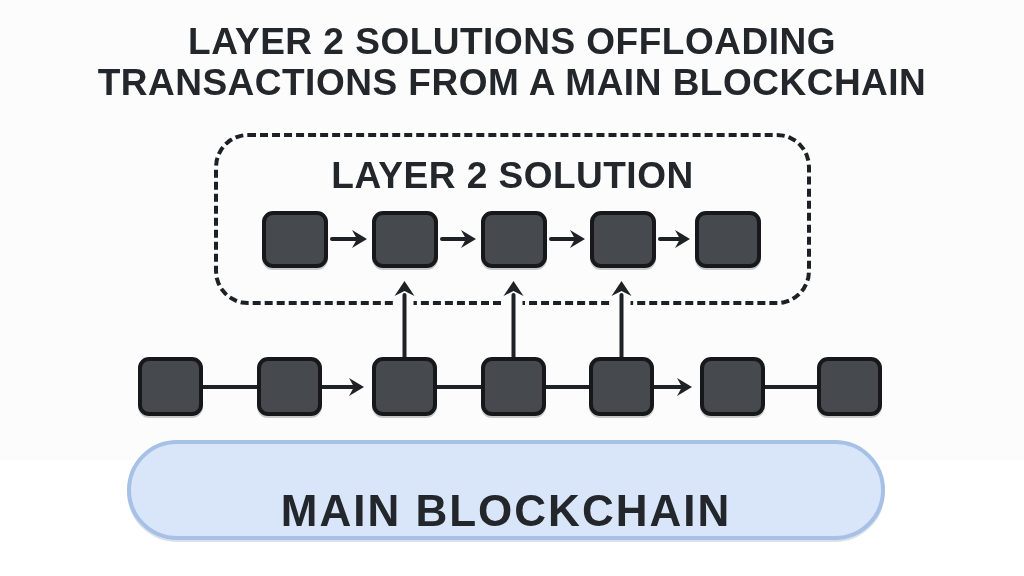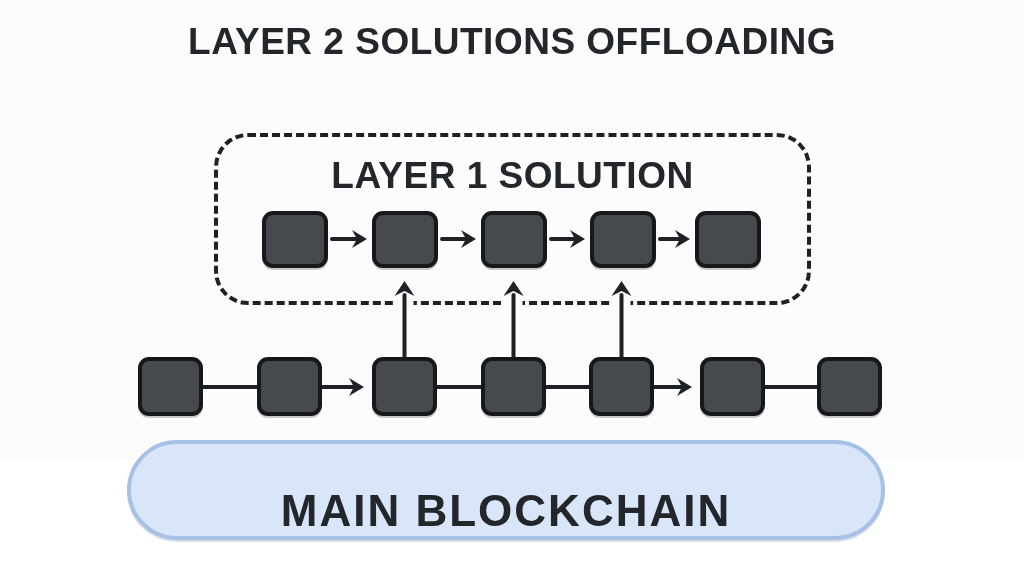--- a/index.html
+++ b/index.html
@@ -61,24 +61,25 @@
     color: var(--text-color, #1f2329);
   }
 </style>
 </head>
 <body>
 
 <div class="stage" id="stage">
 
   <div class="title">
     <div>LAYER 2 SOLUTIONS OFFLOADING</div>
+    <div>TRANSACTIONS FROM A MAIN BLOCKCHAIN</div>
   </div>
 
   <div class="l2box"></div>
-  <div class="l2label">LAYER 1 SOLUTION</div>
+  <div class="l2label">LAYER 2 SOLUTION</div>
 
   <svg class="wires" id="wires" viewBox="0 0 1024 576">
       <line x1="332" y1="239" x2="356" y2="239" stroke="#1e2125" stroke-width="4" stroke-linecap="round"></line>
       <polygon points="367,239 352,230 357,239 352,248" fill="#1e2125"></polygon>
       <line x1="442" y1="239" x2="465" y2="239" stroke="#1e2125" stroke-width="4" stroke-linecap="round"></line>
       <polygon points="476,239 461,230 466,239 461,248" fill="#1e2125"></polygon>
       <line x1="551" y1="239" x2="574" y2="239" stroke="#1e2125" stroke-width="4" stroke-linecap="round"></line>
       <polygon points="585,239 570,230 575,239 570,248" fill="#1e2125"></polygon>
       <line x1="660" y1="239" x2="679" y2="239" stroke="#1e2125" stroke-width="4" stroke-linecap="round"></line>
       <polygon points="690,239 675,230 680,239 675,248" fill="#1e2125"></polygon>

